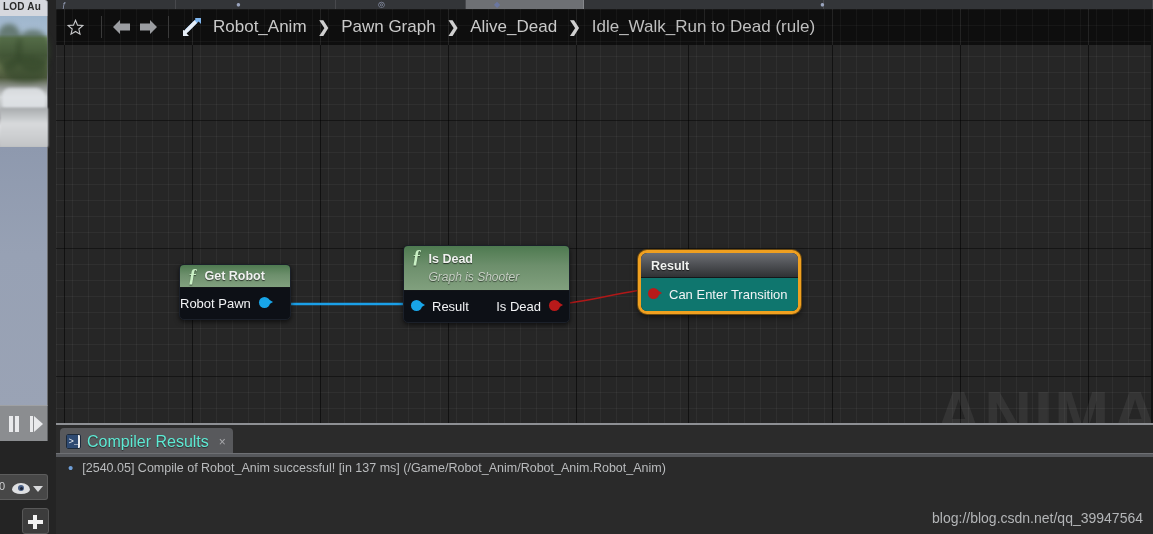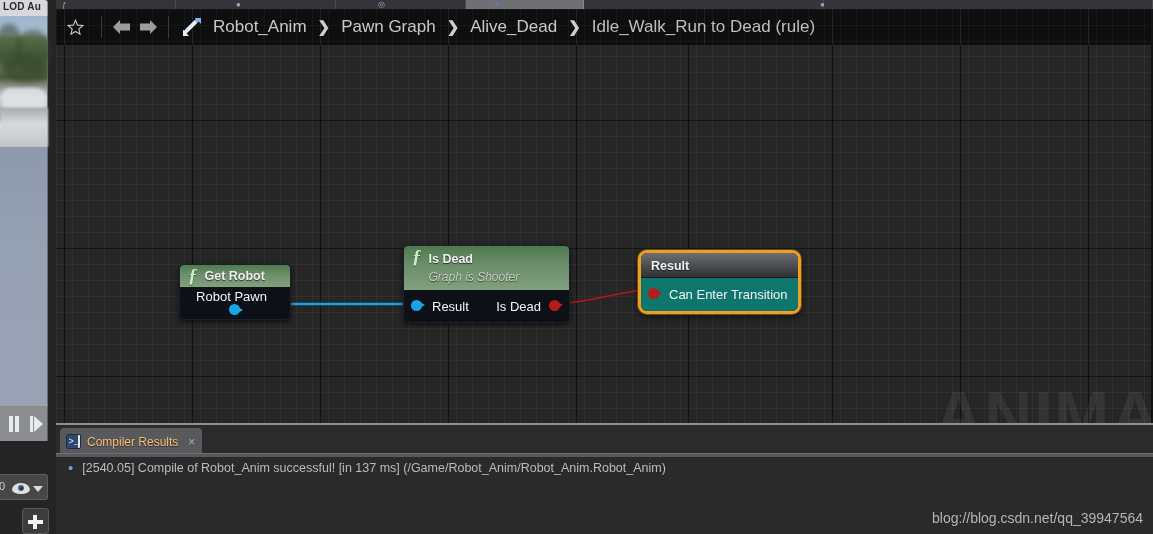--- a/index.html
+++ b/index.html
@@ -318,21 +318,21 @@
   .cmp-tab-icon::before {
     content: ''; position: absolute; left: 0; top: 0; width: 11px; height: 13px;
     background: #2e4a72;
   }
   .cmp-tab-icon .arrow {
     position: absolute; left: 1.5px; top: 2.5px;
     font-size: 9px; color: #eef1f4; line-height: 9px;
     font-family: "Liberation Mono", monospace;
   }
   .cmp-tab-label {
-    font-size: 12px; color: #fdba74; white-space: nowrap;
+    font-size: 16px; color: #5eead4; white-space: nowrap;
     text-shadow: 0 1px 1px rgba(0,0,0,0.5);
   }
   .cmp-tab-close {
     font-size: 12px; color: #a9aaad; margin-left: 10px; cursor: pointer;
   }
   .cmp-panel {
     position: absolute; left: 56px; top: 453px; width: 1097px; height: 81px;
     background: #2a2a2a;
     border-top: 1px solid #6e7074;
   }
@@ -488,21 +488,21 @@
       <path d="M 235 259 L 360 259" stroke="#1ba0e8" stroke-width="2.4" fill="none"></path>
       <path d="M 501 259 C 530 258 570 245 603 243" stroke="#b01818" stroke-width="1.7" fill="none"></path>
     </svg>
 
     <div class="node node-func" style="left:123px; top:219px; width:112px;">
       <div class="node-hdr">
         <span class="f-glyph">ƒ</span>
         <span class="node-title">Get Robot</span>
       </div>
       <div class="node-body">
-        <div class="pin-row" style="justify-content:center; padding-right:7px;flex-direction:column;">
+        <div class="pin-row" style="justify-content:flex-start; padding-right:7px;">
           <span class="pin-label">Robot Pawn</span>
           <span class="pin blue" style="margin-left:8px;">
             <span class="dot"></span>
               <span class="tail"></span>
           </span>
         </div>
       </div>
     </div>
 
     <div class="node node-func" style="left:347px; top:200px; width:167px;">

